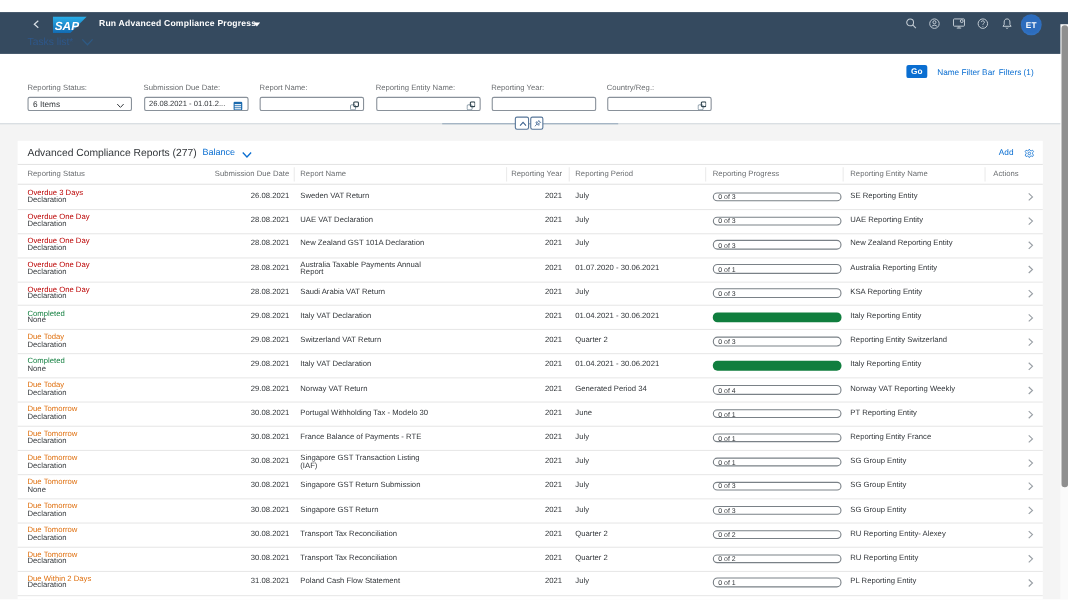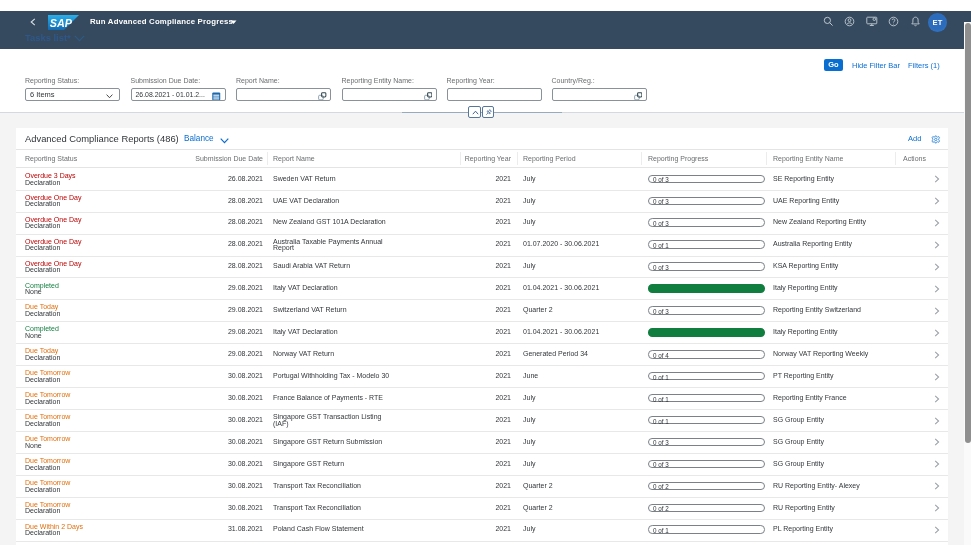--- a/index.html
+++ b/index.html
@@ -8,21 +8,21 @@
 
 
 #shell { position:absolute; left:0; top:0; width:971px; height:38px; background:#354a5f;margin-top:11px; }
 #shelltitle { position:absolute; left:90px; top:6.4px; font-size:7.8px; font-weight:bold; color:#fff; letter-spacing:0.2px; }
 #avatar { position:absolute; left:928px; top:1.5px; width:19px; height:19px; border-radius:50%;
   background:radial-gradient(circle at 50% 45%, #2c6cbd 55%, #3a7cc9 100%); color:#fff; font-size:7.5px;
   text-align:center; line-height:19px; font-weight:bold; letter-spacing:0.3px; }
 .sicon { position:absolute; top:5px; }
 
 
-#taskstitle { position:absolute; left:25px; top:31.5px; font-size:9.4px; color:#2e578a; font-weight:bold; }
+#taskstitle { position:absolute; left:25px; top:31.5px; font-size:9.4px; color:#2e578a; font-weight:normal; }
 .flabel { position:absolute; top:77px; font-size:7px; color:#6a6d70; }
 .finput { position:absolute; top:88px; width:95px; height:13px; background:#fff; border:1px solid #89919a; border-radius:2px; font-size:7.5px; color:#32363a; line-height:11px; padding-left:4px; }
 #gobtn { position:absolute; left:824px; top:59px; width:19px; height:12px; background:#0a6ed1; border-radius:2px; color:#fff; font-size:7.5px; font-weight:bold; text-align:center; line-height:12px; }
 .blink { position:absolute; top:61px; font-size:7.5px; color:#0a6ed1; }
 #fbline { position:absolute; left:0; top:111.5px; width:971px; height:1px; background:#d3d9de; }
 #fbline2 { position:absolute; left:402px; top:111.5px; width:160px; height:1px; background:#98abbd; }
 .fbbtn { position:absolute; top:105.5px; width:12.5px; height:12px; background:#fff; border:1px solid #577699; border-radius:2px; }
 
 
 #content { position:absolute; left:0; top:112px; width:971px; height:433px; background:#f4f4f4; }
@@ -151,40 +151,40 @@
 </div>
 <div class="finput" style="left:446.5px"></div>
 <div class="finput" style="left:551.5px">
   <svg class="abs" style="right:3.5px;top:2.5px" width="8.5" height="8.5" viewBox="0 0 16 16">
       <rect x="1.2" y="6.2" width="8.6" height="8.6" rx="1.8" fill="none" stroke="#62798a" stroke-width="1.3"></rect>
       <rect x="6.8" y="1.2" width="8" height="8" rx="1.8" fill="none" stroke="#32464f" stroke-width="1.9"></rect>
     </svg>
 </div>
 
 <div id="gobtn">Go</div>
-<div class="blink" style="left:852px">Hide Filter Bar</div>
+<div class="blink" style="left:852px">Name Filter Bar</div>
 <div class="blink" style="left:908px">Filters (1)</div>
 
 <div id="fbline"></div>
 <div id="fbline2"></div>
 <div class="fbbtn" style="left:468px">
     <svg style="position:absolute;left:2.7px;top:3.7px" width="7" height="5" viewBox="0 0 7 5">
       <path d="M0.8 4.2 L3.5 1.2 L6.2 4.2" fill="none" stroke="#3f6491" stroke-width="1"></path>
     </svg>
   </div>
 <div class="fbbtn" style="left:481.5px">
     <svg style="position:absolute;left:1.2px;top:1.2px" width="9" height="9" viewBox="0 0 16 16">
       <g transform="rotate(45 8 8)" stroke="#3f6491" fill="none" stroke-width="1.2">
         <path d="M5.3 2.8 H10.7 M6.4 2.8 V6.8 M9.6 2.8 V6.8 M4.6 6.8 H11.4 L10.4 8.8 H5.6 Z"></path>
         <line x1="8" y1="8.8" x2="8" y2="13.8"></line>
       </g>
     </svg>
   </div>
 
-<div id="ttitle">Advanced Compliance Reports (486)</div>
+<div id="ttitle">Advanced Compliance Reports (277)</div>
 <div id="tstd">Balance</div>
 <svg class="abs" style="left:220px;top:137.5px" width="9" height="6" viewBox="0 0 9 6">
     <path d="M0.7 0.7 L4.5 4.7 L8.3 0.7" fill="none" stroke="#0a6ed1" stroke-width="1.2"></path>
   </svg>
 <div id="addbtn">Add</div>
 <svg class="abs" style="left:931px;top:134.5px" width="9.5" height="9.5" viewBox="0 0 16 16">
     <path d="M8 1 L9.2 3 C9.8 3.1 10.4 3.3 10.9 3.6 L13 2.6 L14.4 4.9 L12.9 6.6 C13 7.1 13 7.7 12.9 8.2 L14.4 10 L13 12.3 L10.9 11.4 C10.4 11.7 9.8 11.9 9.2 12 L8 14 L6.8 12 C6.2 11.9 5.6 11.7 5.1 11.4 L3 12.3 L1.6 10 L3.1 8.2 C3 7.7 3 7.1 3.1 6.6 L1.6 4.9 L3 2.6 L5.1 3.6 C5.6 3.3 6.2 3.1 6.8 3 Z" fill="none" stroke="#0a6ed1" stroke-width="1.2"></path>
     <circle cx="8" cy="7.5" r="2" fill="none" stroke="#0a6ed1" stroke-width="1.2"></circle>
   </svg>
 

